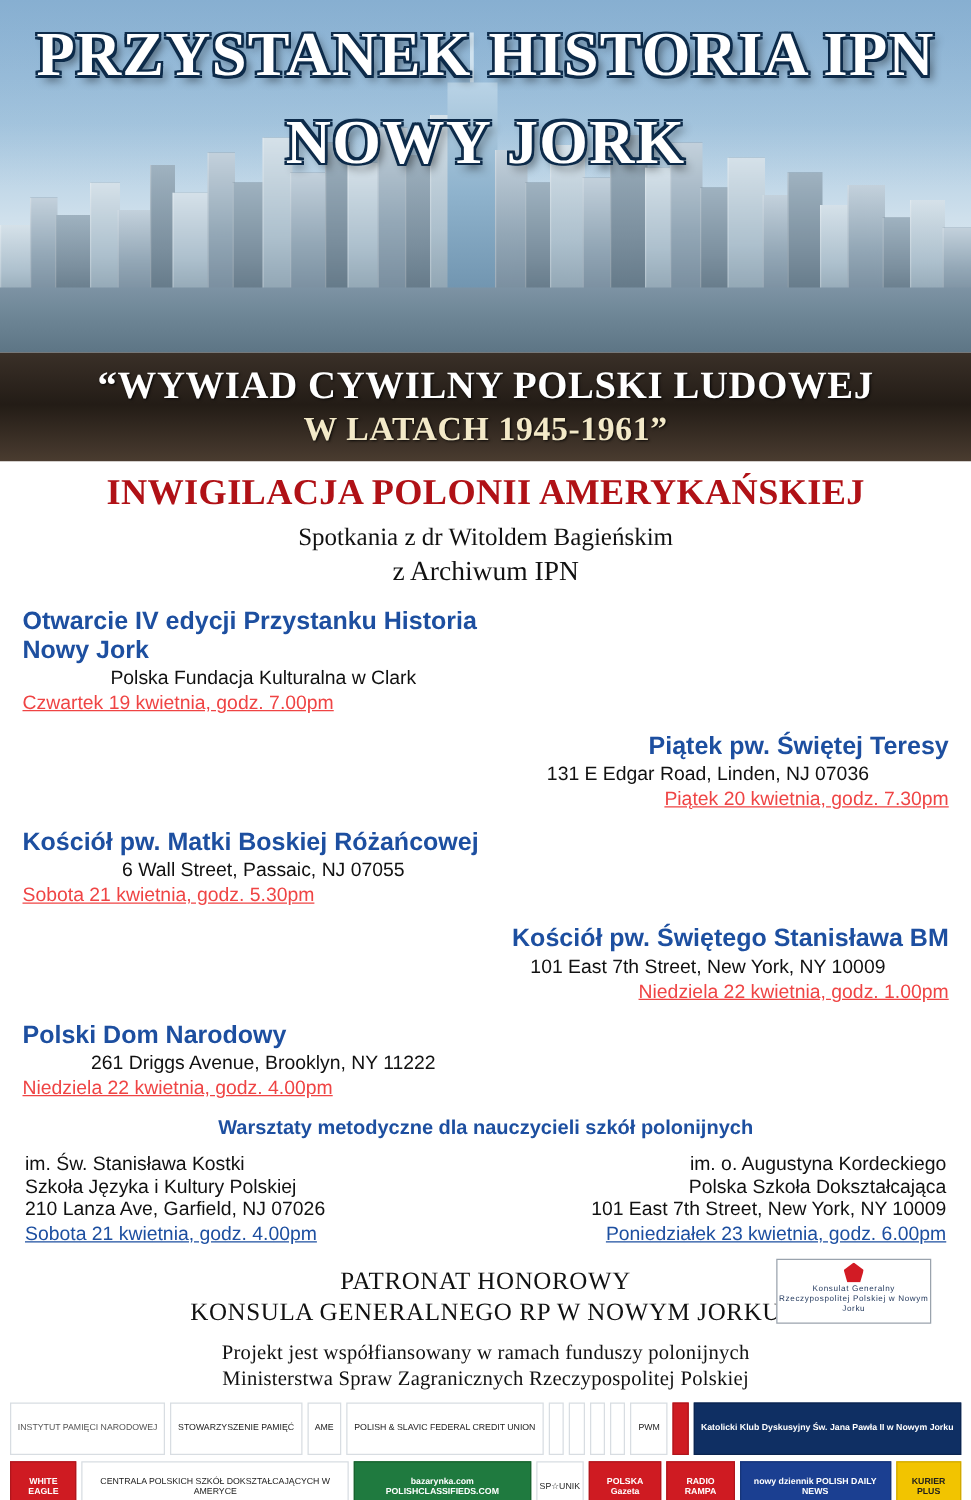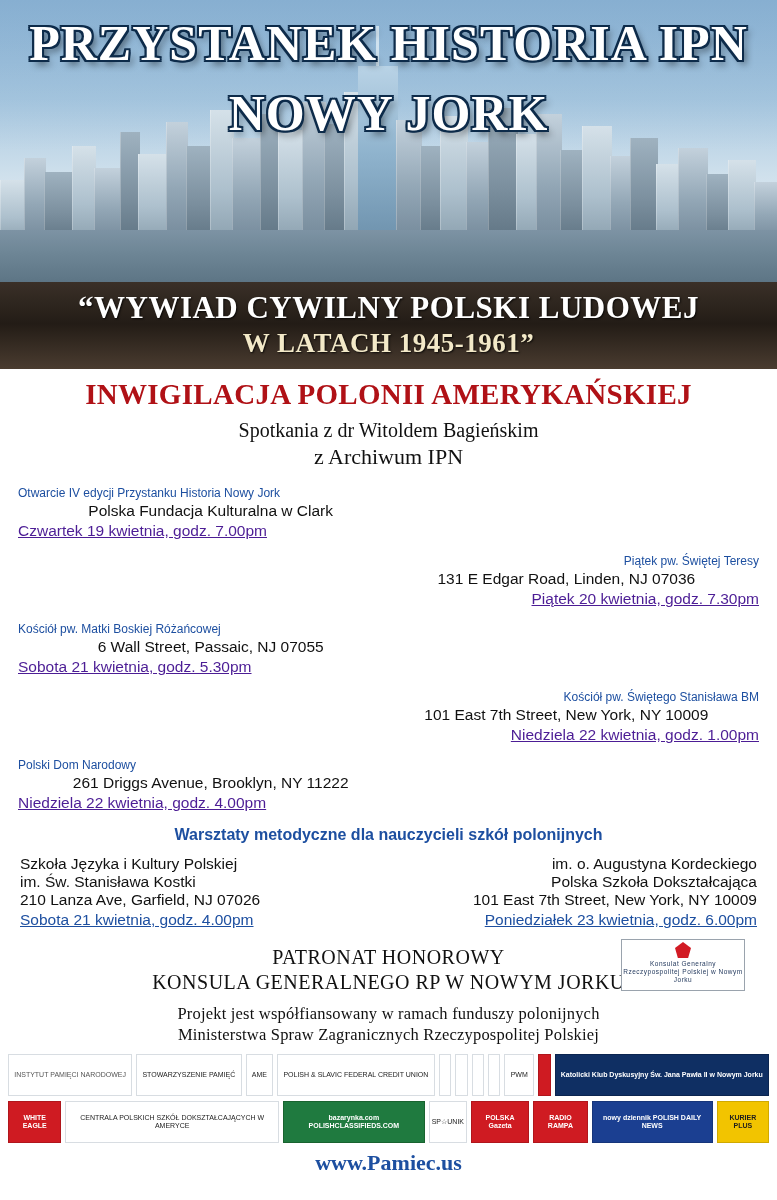--- a/index.html
+++ b/index.html
@@ -139,23 +139,23 @@
 
   
   .events {
     position: relative;
     margin-top: 16px;
     padding: 0 18px;
     font-size: 15.5px;
     color: #111;
   }
   .ev { margin-bottom: 14px; }
-  .ev .ttl { color: #1d4fa0; font-weight: normal; font-size: 12px; }
+  .ev .ttl { color: #1d4fa0; font-weight: bold; font-size: 20px; }
   .ev .addr { color: #111; margin-top: 2px; text-align: center; }
-  .ev .when { color: #4c1d95; text-decoration: underline; margin-top: 2px; }
+  .ev .when { color: #ef4444; text-decoration: underline; margin-top: 2px; }
   .left-col { width: 52%; }
   .right-col { width: 52%; margin-left: 48%; text-align: right; }
 
   .ws-title {
     text-align: center;
     color: #1d4fa0;
     font-weight: bold;
     font-size: 16px;
     margin: 6px 0 11px 0;
   }
@@ -334,22 +334,22 @@
 
     <div class="ev left-col">
       <div class="ttl">Polski Dom Narodowy</div>
       <div class="addr">261 Driggs Avenue, Brooklyn, NY 11222</div>
       <div class="when">Niedziela 22 kwietnia, godz. 4.00pm</div>
     </div>
 
     <div class="ws-title">Warsztaty metodyczne dla nauczycieli szkół polonijnych</div>
     <div class="ws-row">
       <div class="ws-col">
+        <div class="line">im. Św. Stanisława Kostki</div>
         <div class="line">Szkoła Języka i Kultury Polskiej</div>
-        <div class="line">im. Św. Stanisława Kostki</div>
         <div class="line">210 Lanza Ave, Garfield, NJ 07026</div>
         <div class="when">Sobota 21 kwietnia, godz. 4.00pm</div>
       </div>
       <div class="ws-col r">
         <div class="line">im. o. Augustyna Kordeckiego</div>
         <div class="line">Polska Szkoła Dokształcająca</div>
         <div class="line">101 East 7th Street, New York, NY 10009</div>
         <div class="when">Poniedziałek 23 kwietnia, godz. 6.00pm</div>
       </div>
     </div>

